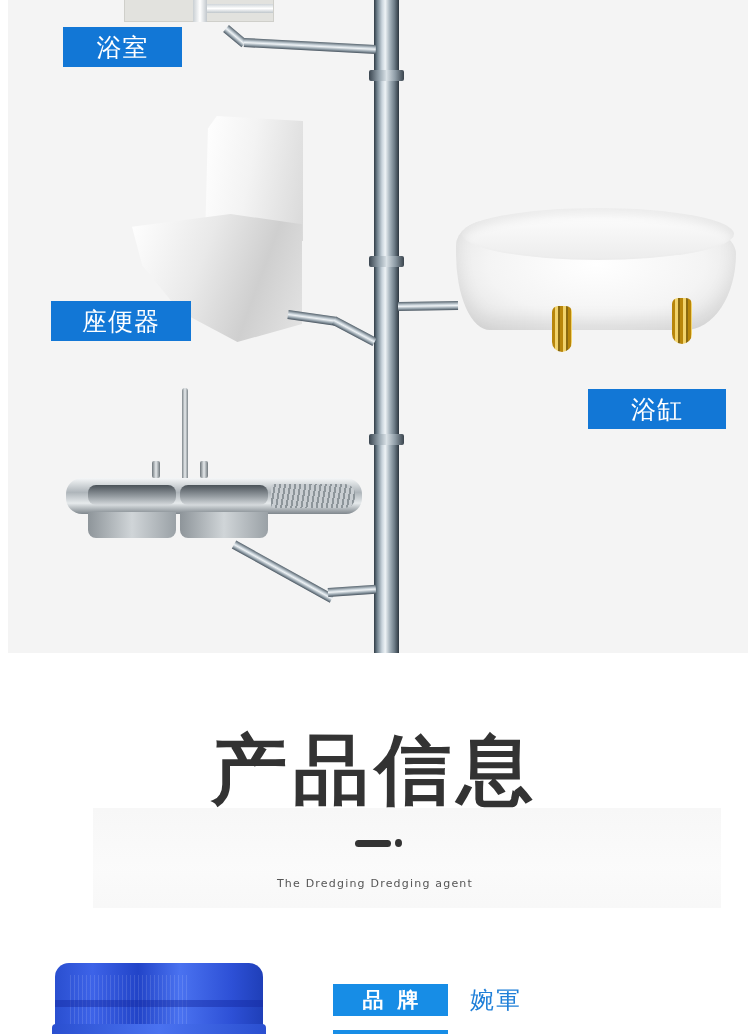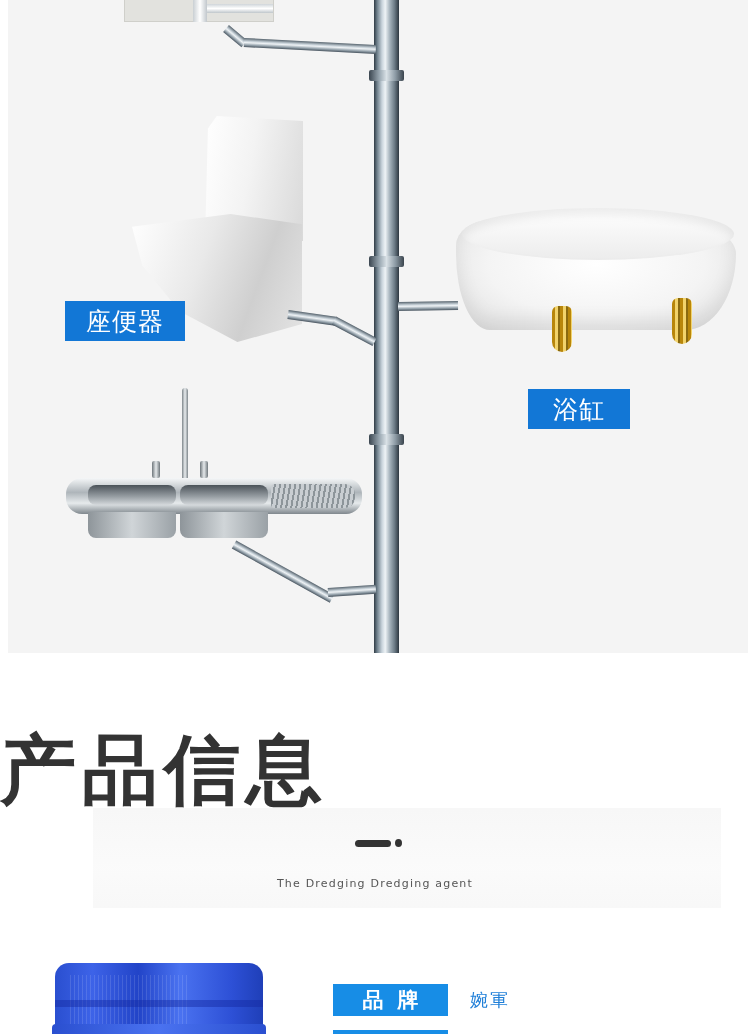--- a/index.html
+++ b/index.html
@@ -107,21 +107,21 @@
     
     .fixture-label {
       position: absolute; height: 40px;
       background: #1277d6; color: #ffffff;
       display: flex; align-items: center; justify-content: center;
       font-size: 25px; letter-spacing: 1px;
     }
 
     
     .section-title {
-      position: absolute; left: 0; top: 722px; width: 750px; text-align: left;
+      position: absolute; left: 0; top: 722px; width: 750px; text-align: center;
       font-size: 76px; font-weight: bold; color: #333333; letter-spacing: 6px;
       line-height: 96px;
     }
     .title-backdrop {
       position: absolute; left: 93px; top: 808px; width: 628px; height: 100px;
       background: linear-gradient(180deg, #f6f6f6 0%, #fafafa 60%, #f7f7f7 100%);
       opacity: 0.9;
     }
     .deco-dash {
       position: absolute; left: 355px; top: 840px; width: 36px; height: 7px;
@@ -159,21 +159,21 @@
     .info-row {
       position: absolute; left: 333px; height: 32px;
       display: flex; align-items: center;
     }
     .info-key {
       width: 115px; height: 32px; background: #178de6; color: #ffffff;
       display: flex; align-items: center; justify-content: center;
       font-size: 21px; font-weight: bold; letter-spacing: 14px; padding-left: 14px;
     }
     .info-value {
-      margin-left: 22px; font-size: 18px; color: #1f7fd8; letter-spacing: 2px;
+      margin-left: 22px; font-size: 24px; color: #1f7fd8; letter-spacing: 2px;
     }
     .info-key-next {
       position: absolute; left: 333px; top: 1030px; width: 115px; height: 4px; background: #178de6;
     }
   </style>
 </head>
 <body>
 
 <div class="diagram">
 
@@ -208,22 +208,23 @@
     <div class="sink-top"></div>
     <div class="sink-bowl" style="left:22px"></div>
     <div class="sink-bowl" style="left:114px"></div>
     <div class="sink-under" style="left:22px"></div>
     <div class="sink-under" style="left:114px"></div>
     <div class="sink-drain-ribs"></div>
   </div>
   <div class="pipe-branch" style="left:226px; top:540px; width:112px; transform:rotate(29deg);"></div>
   <div class="pipe-branch" style="left:320px; top:588px; width:48px; transform:rotate(-4deg);"></div>
 
-  <div class="fixture-label" style="left:57px; top:301px; width:120px;">座便器</div>
-  <div class="fixture-label" style="left:520px; top:389px; width:102px;">浴缸</div>
+  <div class="fixture-label" style="left:55px; top:27px; width:119px;">浴室</div>
+  <div class="fixture-label" style="left:43px; top:301px; width:140px;">座便器</div>
+  <div class="fixture-label" style="left:580px; top:389px; width:138px;">浴缸</div>
 </div>
 
 <div class="title-backdrop"></div>
 <h1 class="section-title">产品信息</h1>
 <div class="deco-dash"></div>
 <div class="deco-dot"></div>
 <div class="section-subtitle">The Dredging Dredging agent</div>
 
 <div class="product-cap"></div>
 <div class="product-cap-ribs"></div>

